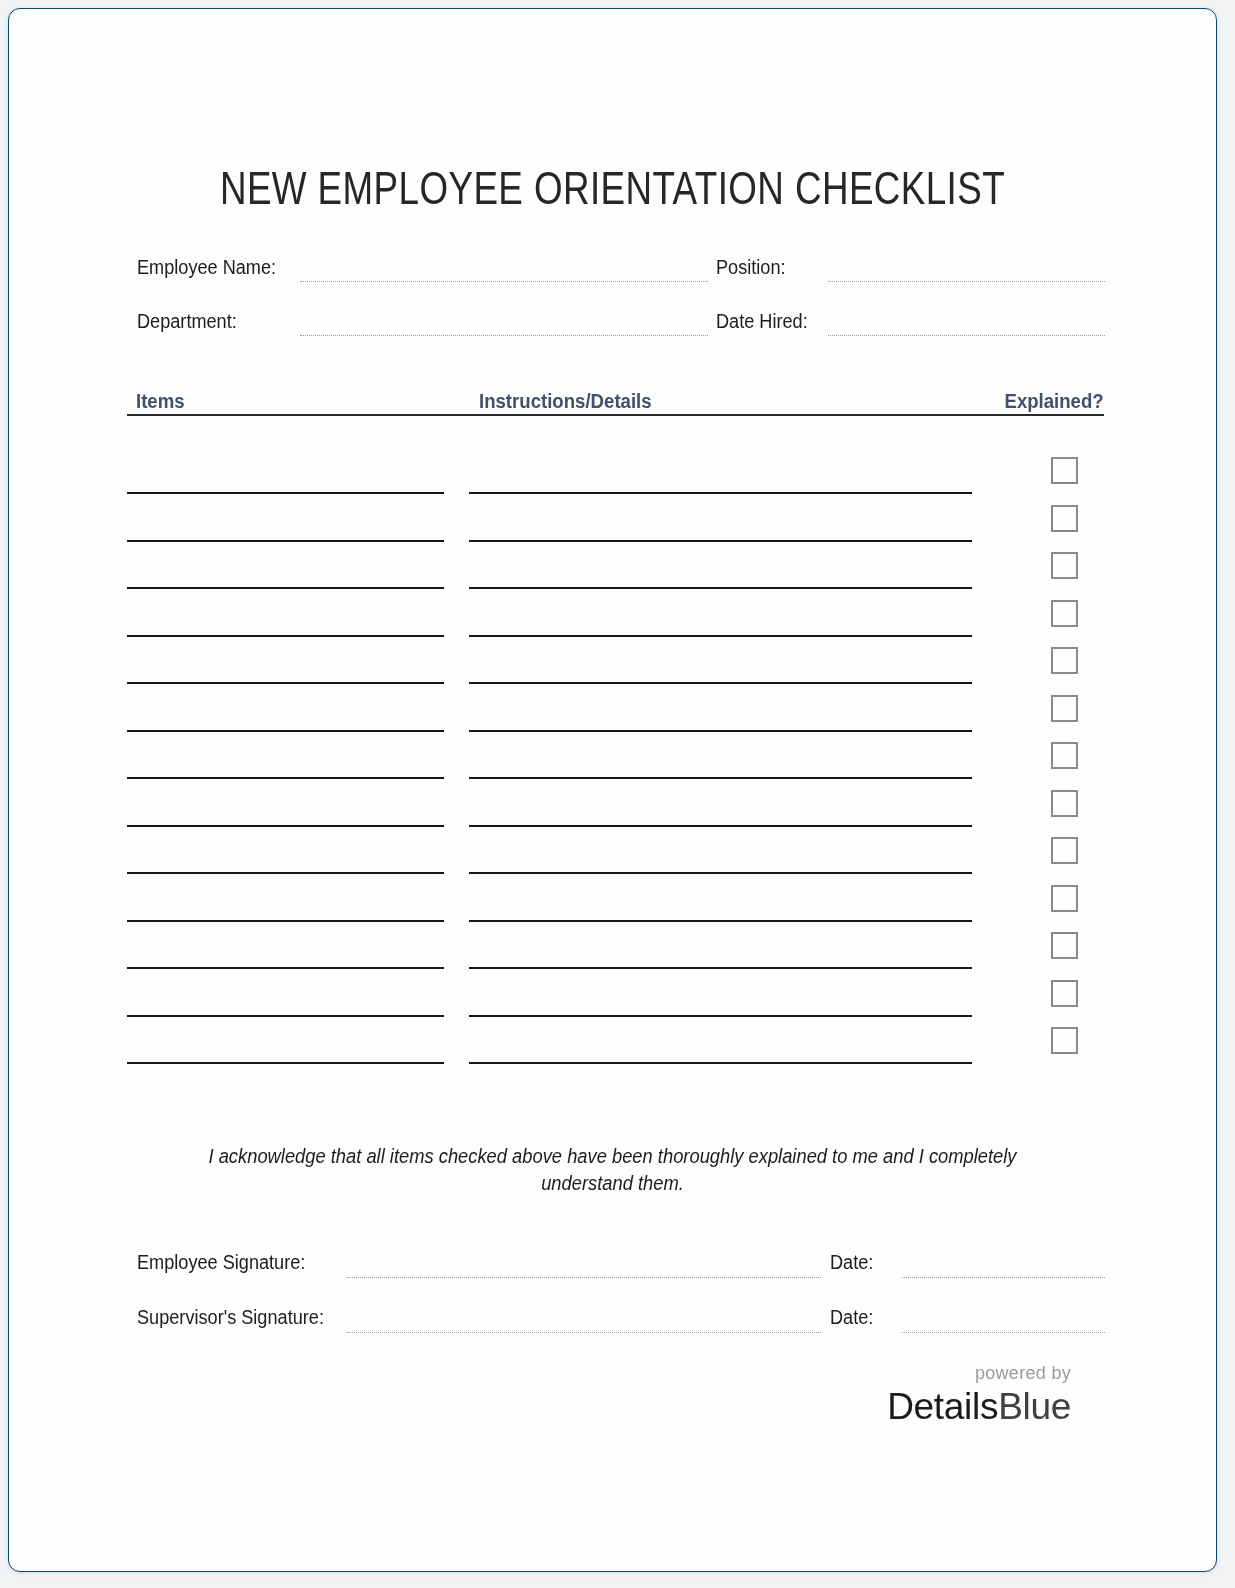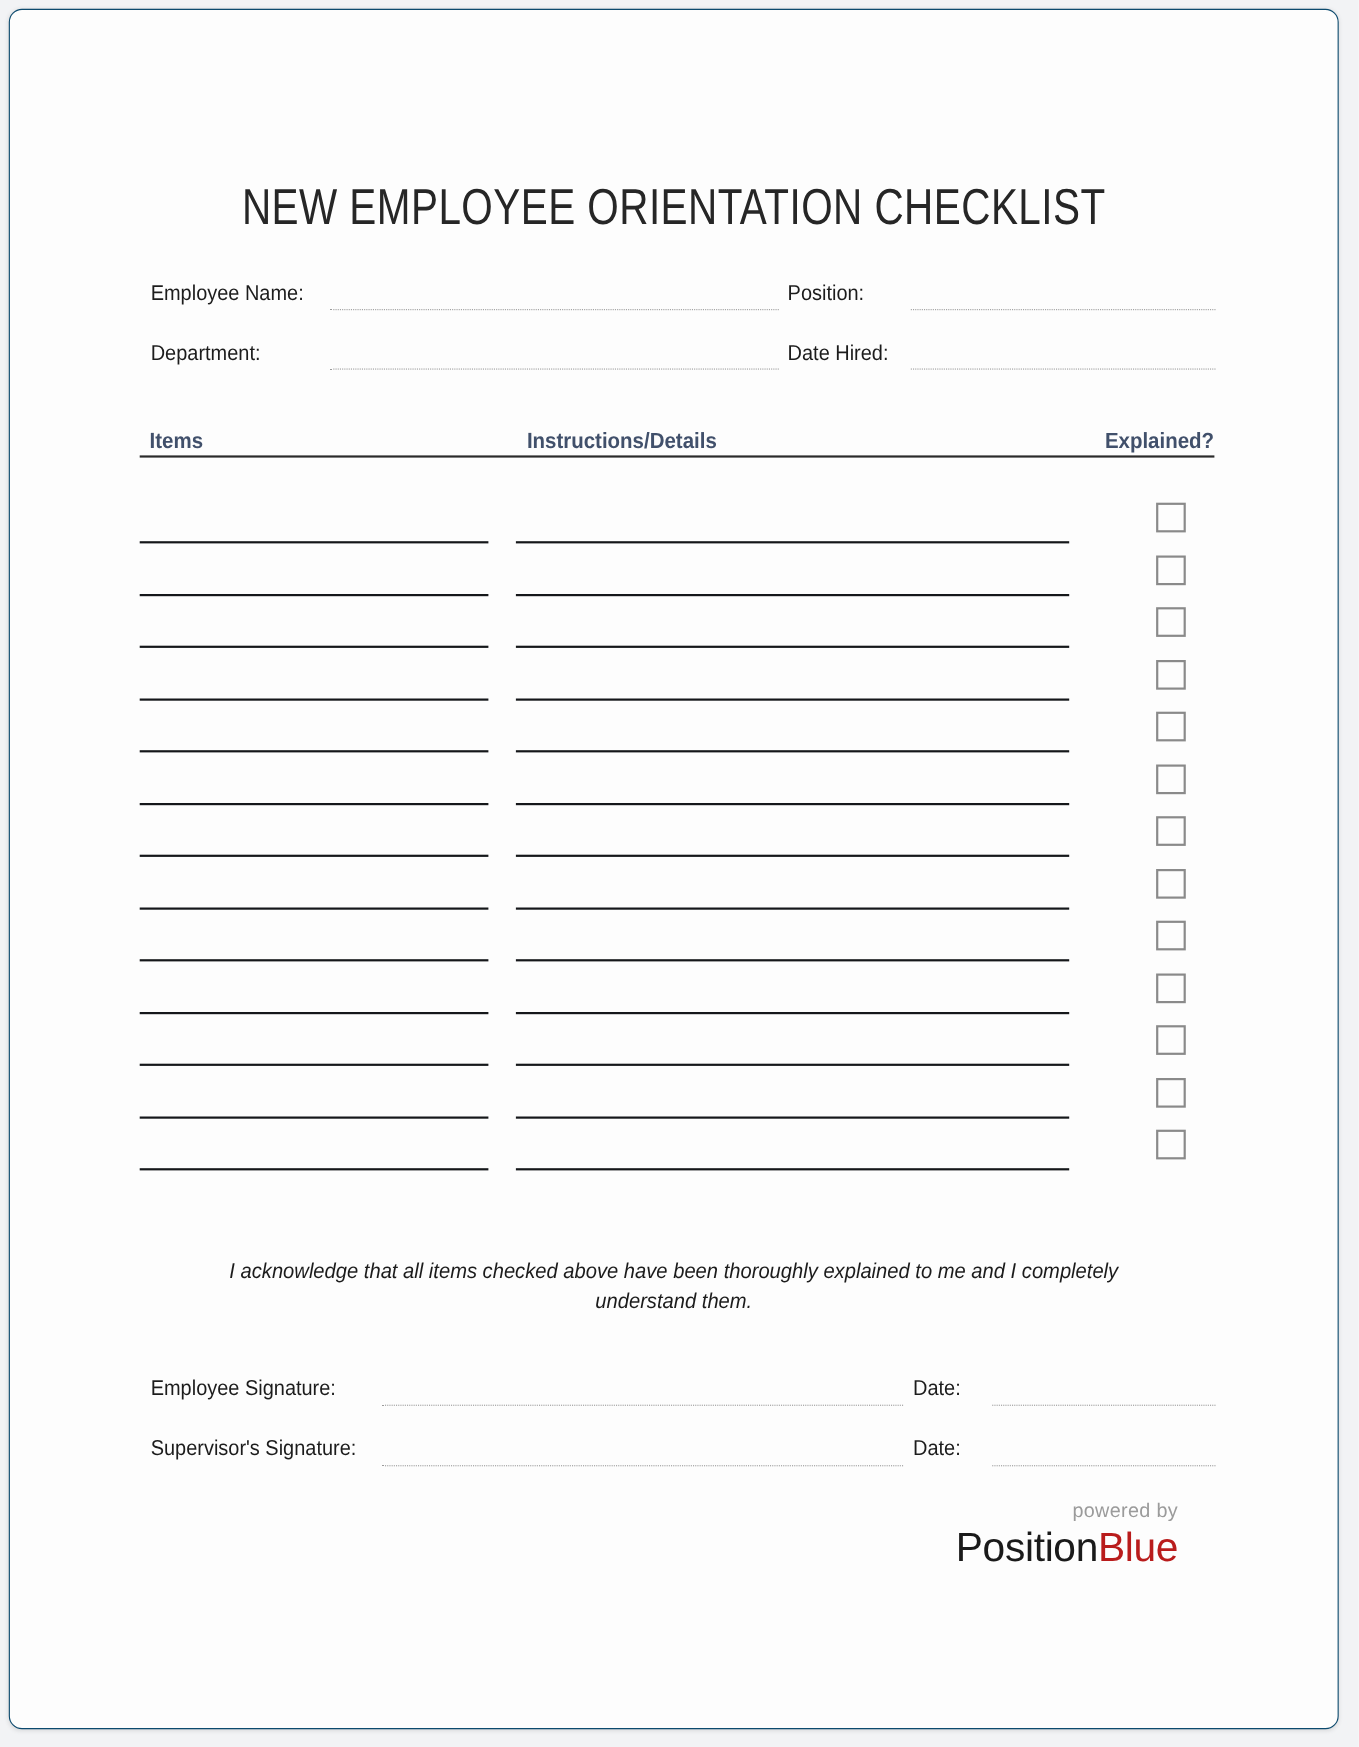--- a/index.html
+++ b/index.html
@@ -126,21 +126,21 @@
   .brand {
     position: absolute;
     right: 145px;
     top: 1377px;
     font-size: 37px;
     font-weight: 400;
     letter-spacing: -0.3px;
     white-space: nowrap;
     color: #1a1a1a;
   }
-  .brand .blue { color: #b91c1c; }
+  .brand .blue { color: #404040; }
 </style>
 </head>
 <body>
 
 <div class="page">
 
   <div class="doc-title">NEW EMPLOYEE ORIENTATION CHECKLIST</div>
 
   <div class="field-label" style="left:128px; top:247px;">Employee Name:</div>
   <div class="dotline" style="left:291px; top:272px; width:408px;"></div>
@@ -207,15 +207,15 @@
   <div class="dotline" style="left:338px; top:1268px; width:474px;"></div>
   <div class="field-label" style="left:821px; top:1242px;">Date:</div>
   <div class="dotline" style="left:893px; top:1268px; width:203px;"></div>
 
   <div class="field-label" style="left:128px; top:1297px;">Supervisor's Signature:</div>
   <div class="dotline" style="left:338px; top:1323px; width:474px;"></div>
   <div class="field-label" style="left:821px; top:1297px;">Date:</div>
   <div class="dotline" style="left:893px; top:1323px; width:203px;"></div>
 
   <div class="powered-by">powered by</div>
-  <div class="brand"><span>Position</span><span class="blue">Blue</span></div>
+  <div class="brand"><span>Details</span><span class="blue">Blue</span></div>
 
 </div>
 
 </body></html>

